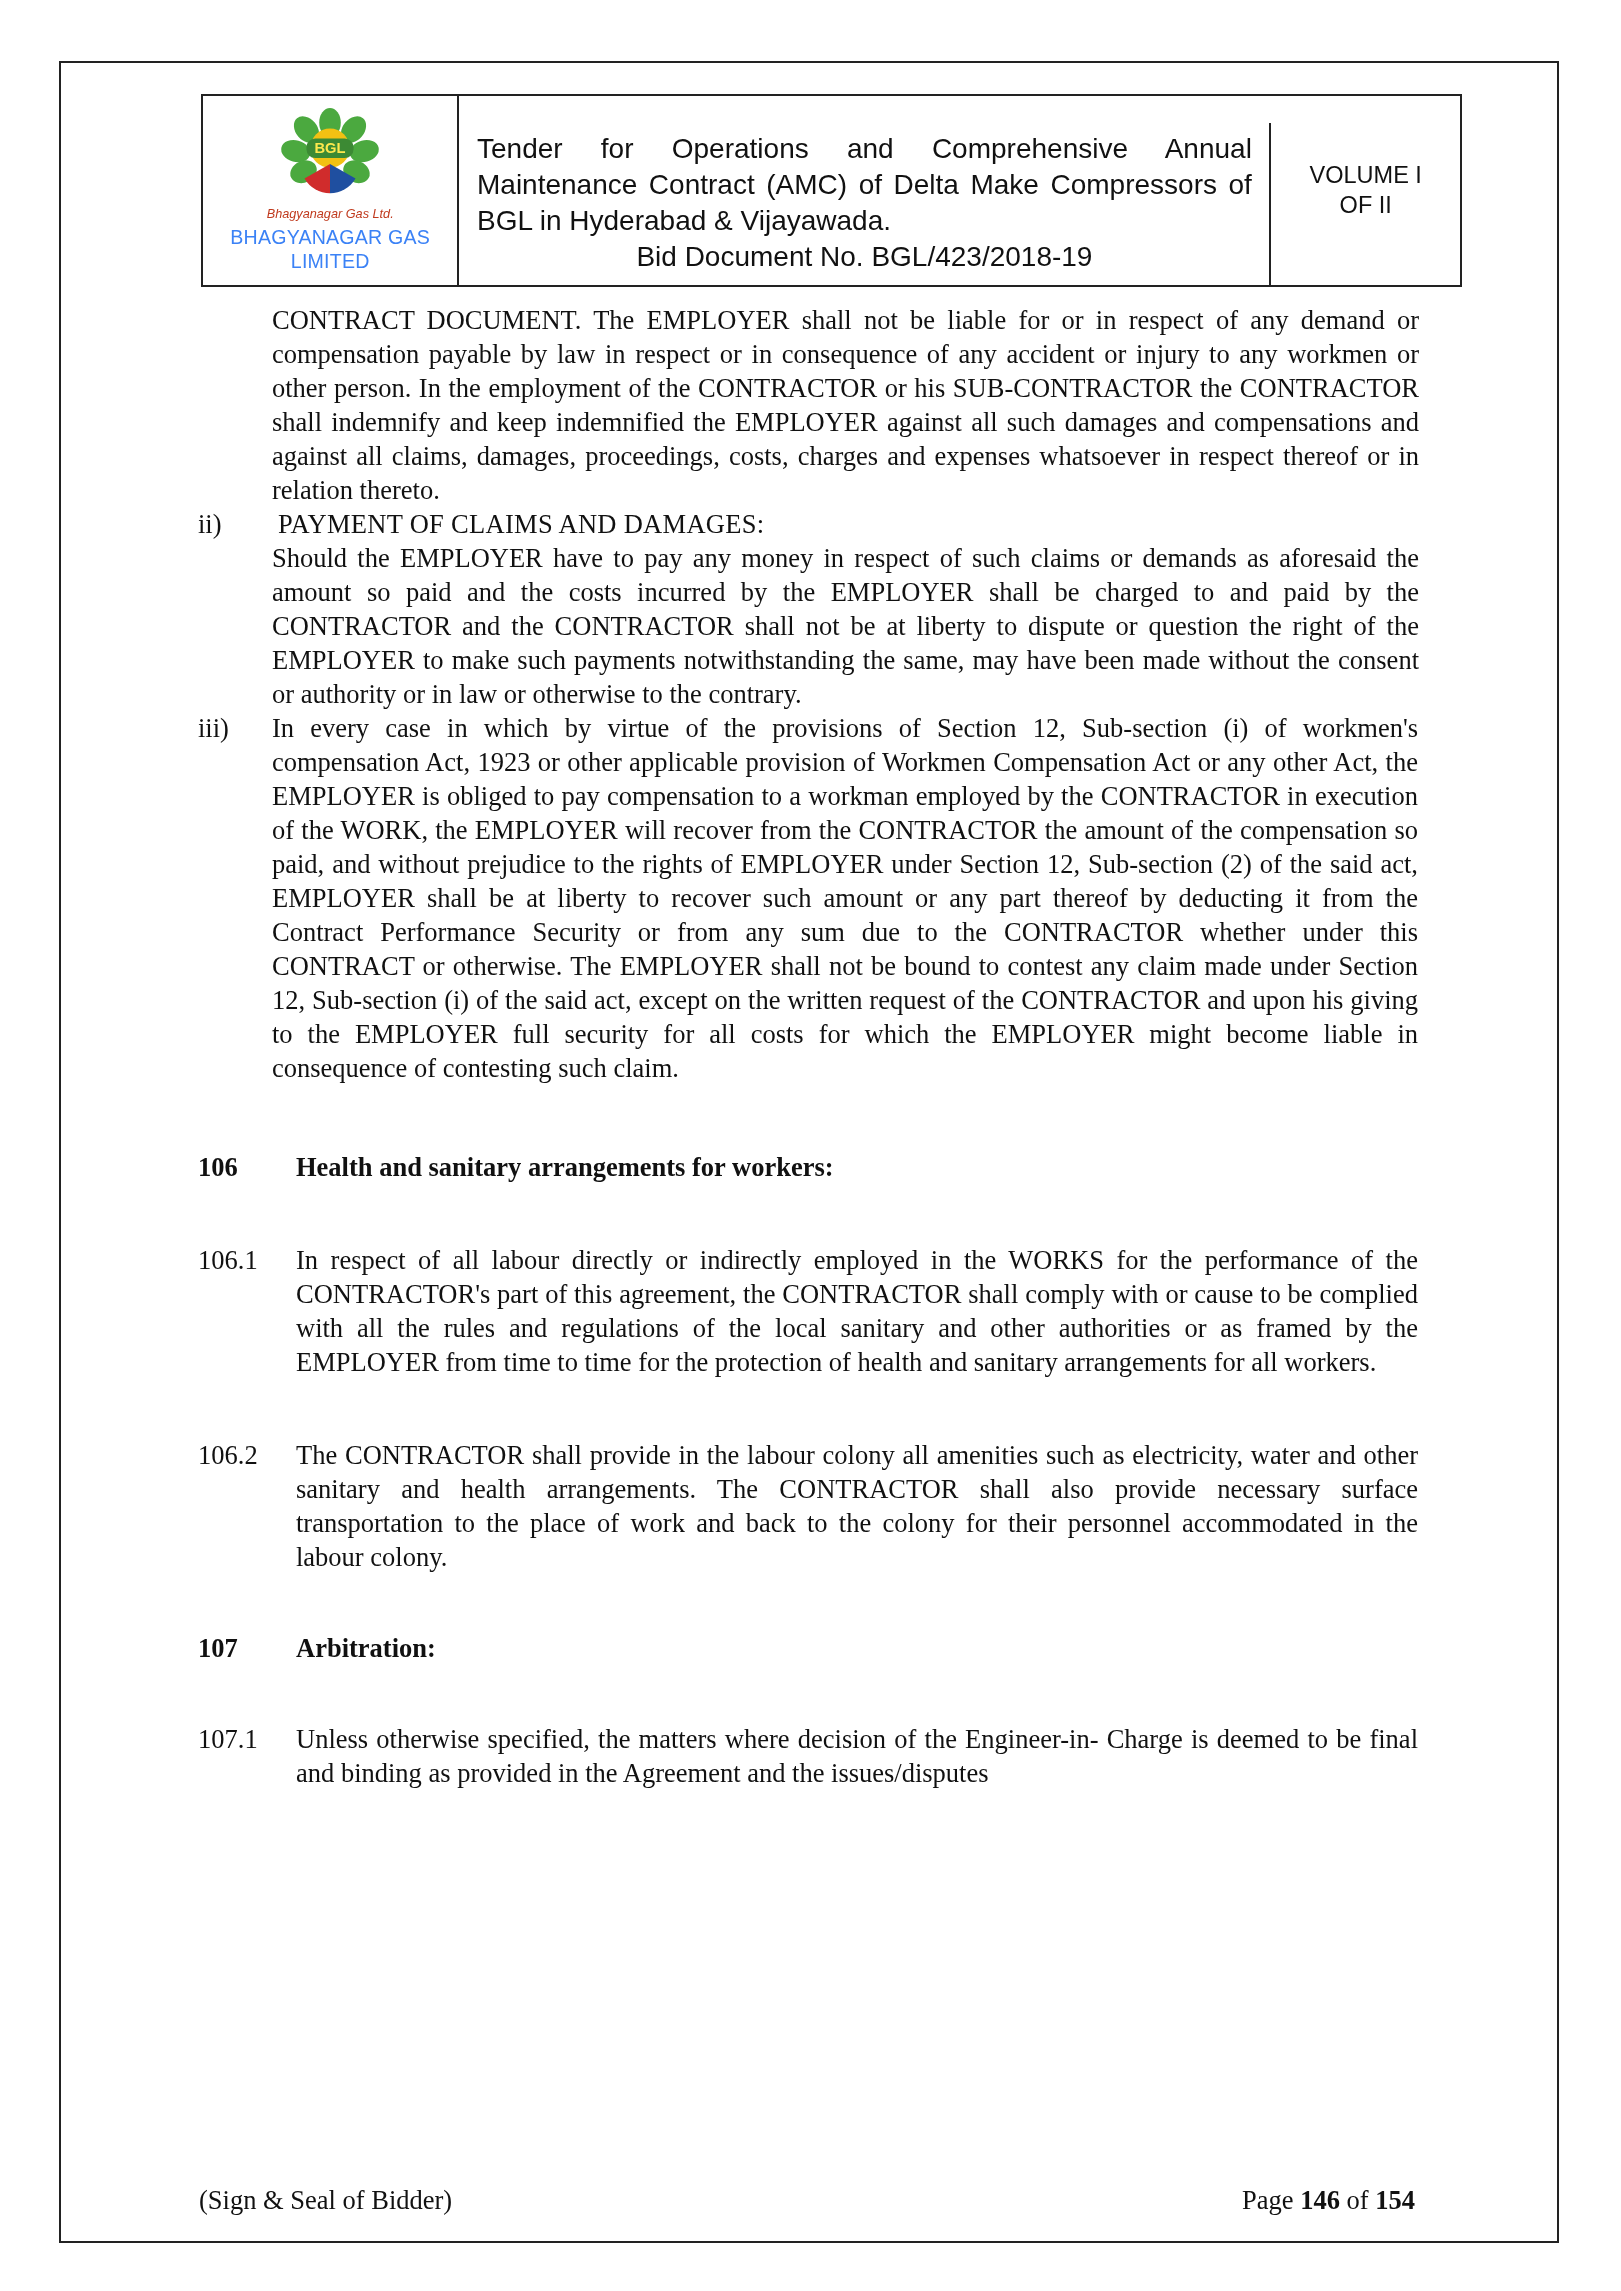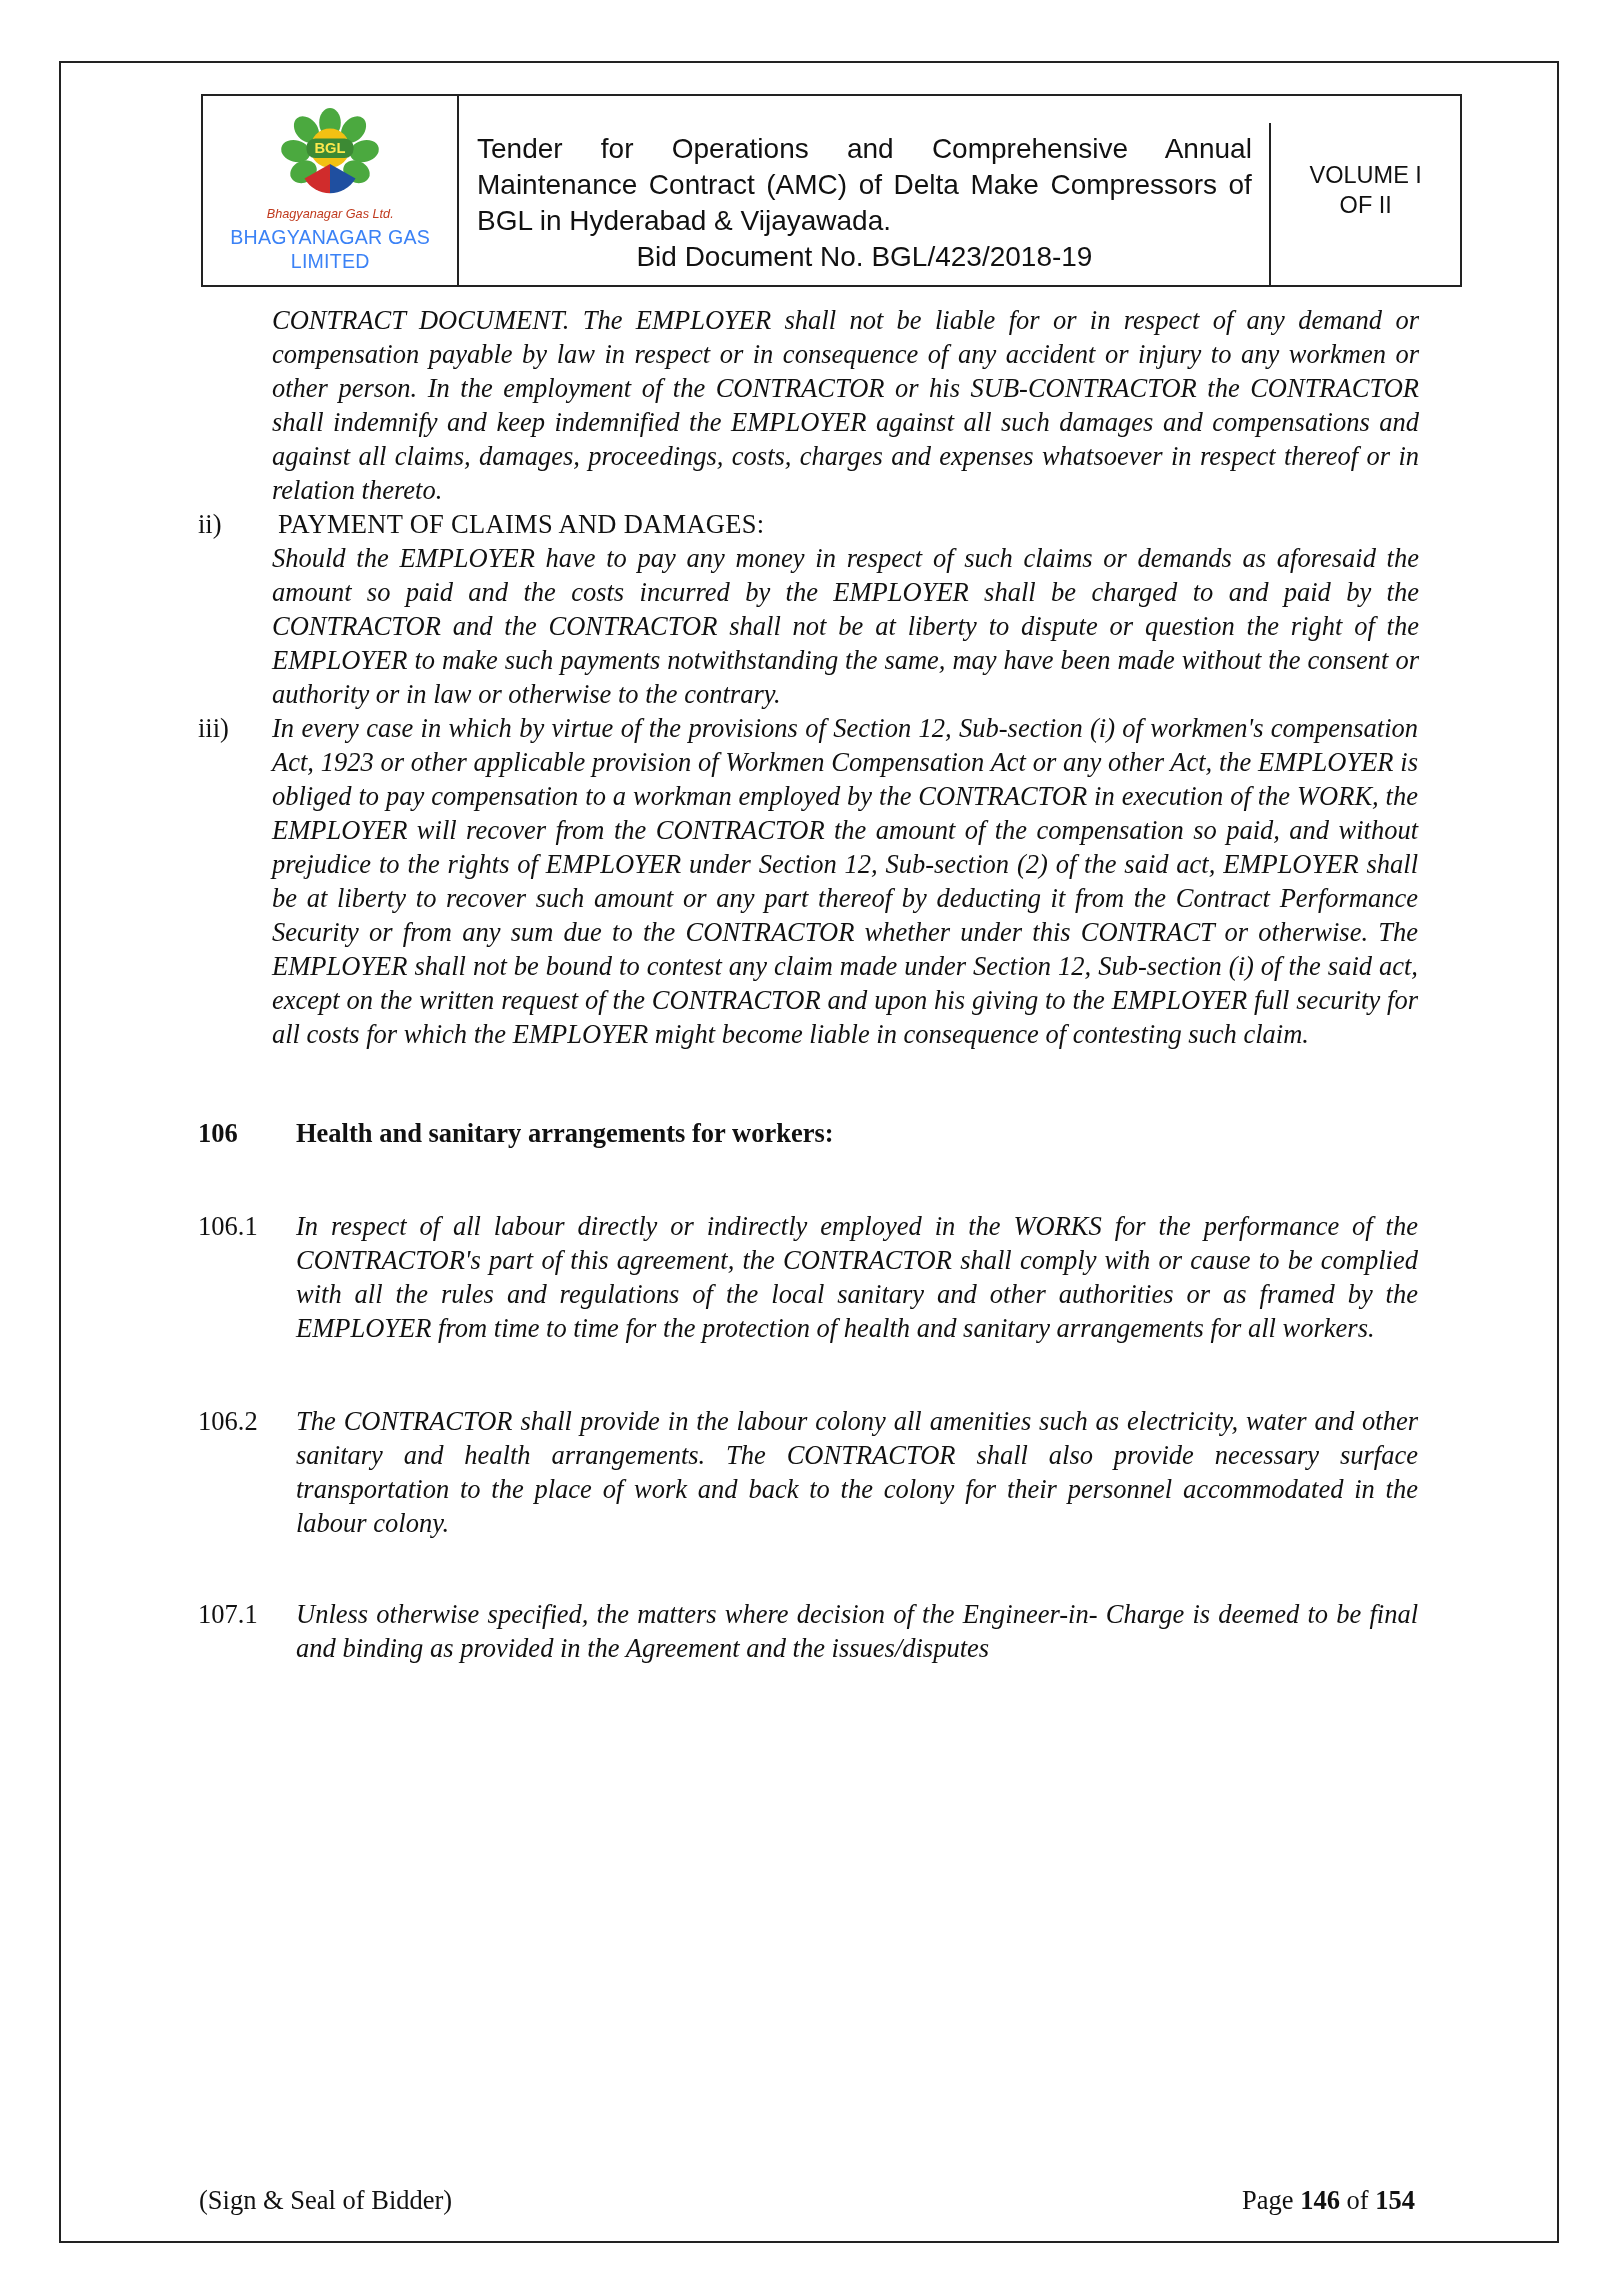--- a/index.html
+++ b/index.html
@@ -60,21 +60,21 @@
   .hdr-bid{
     font-size:28px;line-height:36px;
     text-align:center;
   }
   
   .body-area{
     position:absolute;left:137px;top:240px;
     width:1220px;
     font-size:26.5px;line-height:34px;
   }
-  .just{text-align:justify;font-style:italic;}
+  .just{text-align:justify;}
   .intro{margin-left:74px;width:1147px;box-sizing:border-box;}
   .clause{margin-top:0px;}
   .clause-row{display:flex;}
   .clabel{flex:0 0 74px;}
   .cheading{flex:1;letter-spacing:0.3px;}
   .cheading-ii{padding-left:5.9px;}
   .ctext-indent{margin-left:74px;width:1147px;box-sizing:border-box;}
   .hang{display:flex;align-items:flex-start;}
   .hang .htext{flex:1;}
   .sec-head{display:flex;font-weight:bold;margin-top:65px;}
@@ -167,20 +167,24 @@
         <span class="nlabel">106.1</span>
         <div class="ntext just">In respect of all labour directly or indirectly employed in the WORKS for the performance of the CONTRACTOR's part of this agreement, the CONTRACTOR shall comply with or cause to be complied with all the rules and regulations of the local sanitary and other authorities or as framed by the EMPLOYER from time to time for the protection of health and sanitary arrangements for all workers.</div>
       </div>
 
       <div class="num-item">
         <span class="nlabel">106.2</span>
         <div class="ntext just">The CONTRACTOR shall provide in the labour colony all amenities such as electricity, water and other sanitary and health arrangements. The CONTRACTOR shall also provide necessary surface transportation to the place of work and back to the colony for their personnel accommodated in the labour colony.</div>
       </div>
 
 
+      <div class="sec-head" style="margin-top:57px;">
+        <span class="sec-num">107</span>
+        <span class="sec-title">Arbitration:</span>
+      </div>
 
       <div class="num-item" style="margin-top:57px;">
         <span class="nlabel">107.1</span>
         <div class="ntext just">Unless otherwise specified, the matters where decision of the Engineer-in- Charge is deemed to be final and binding as provided in the Agreement and the issues/disputes</div>
       </div>
 
     </div>
 
     <div class="footer">
       <div>(Sign &amp; Seal of Bidder)</div>

